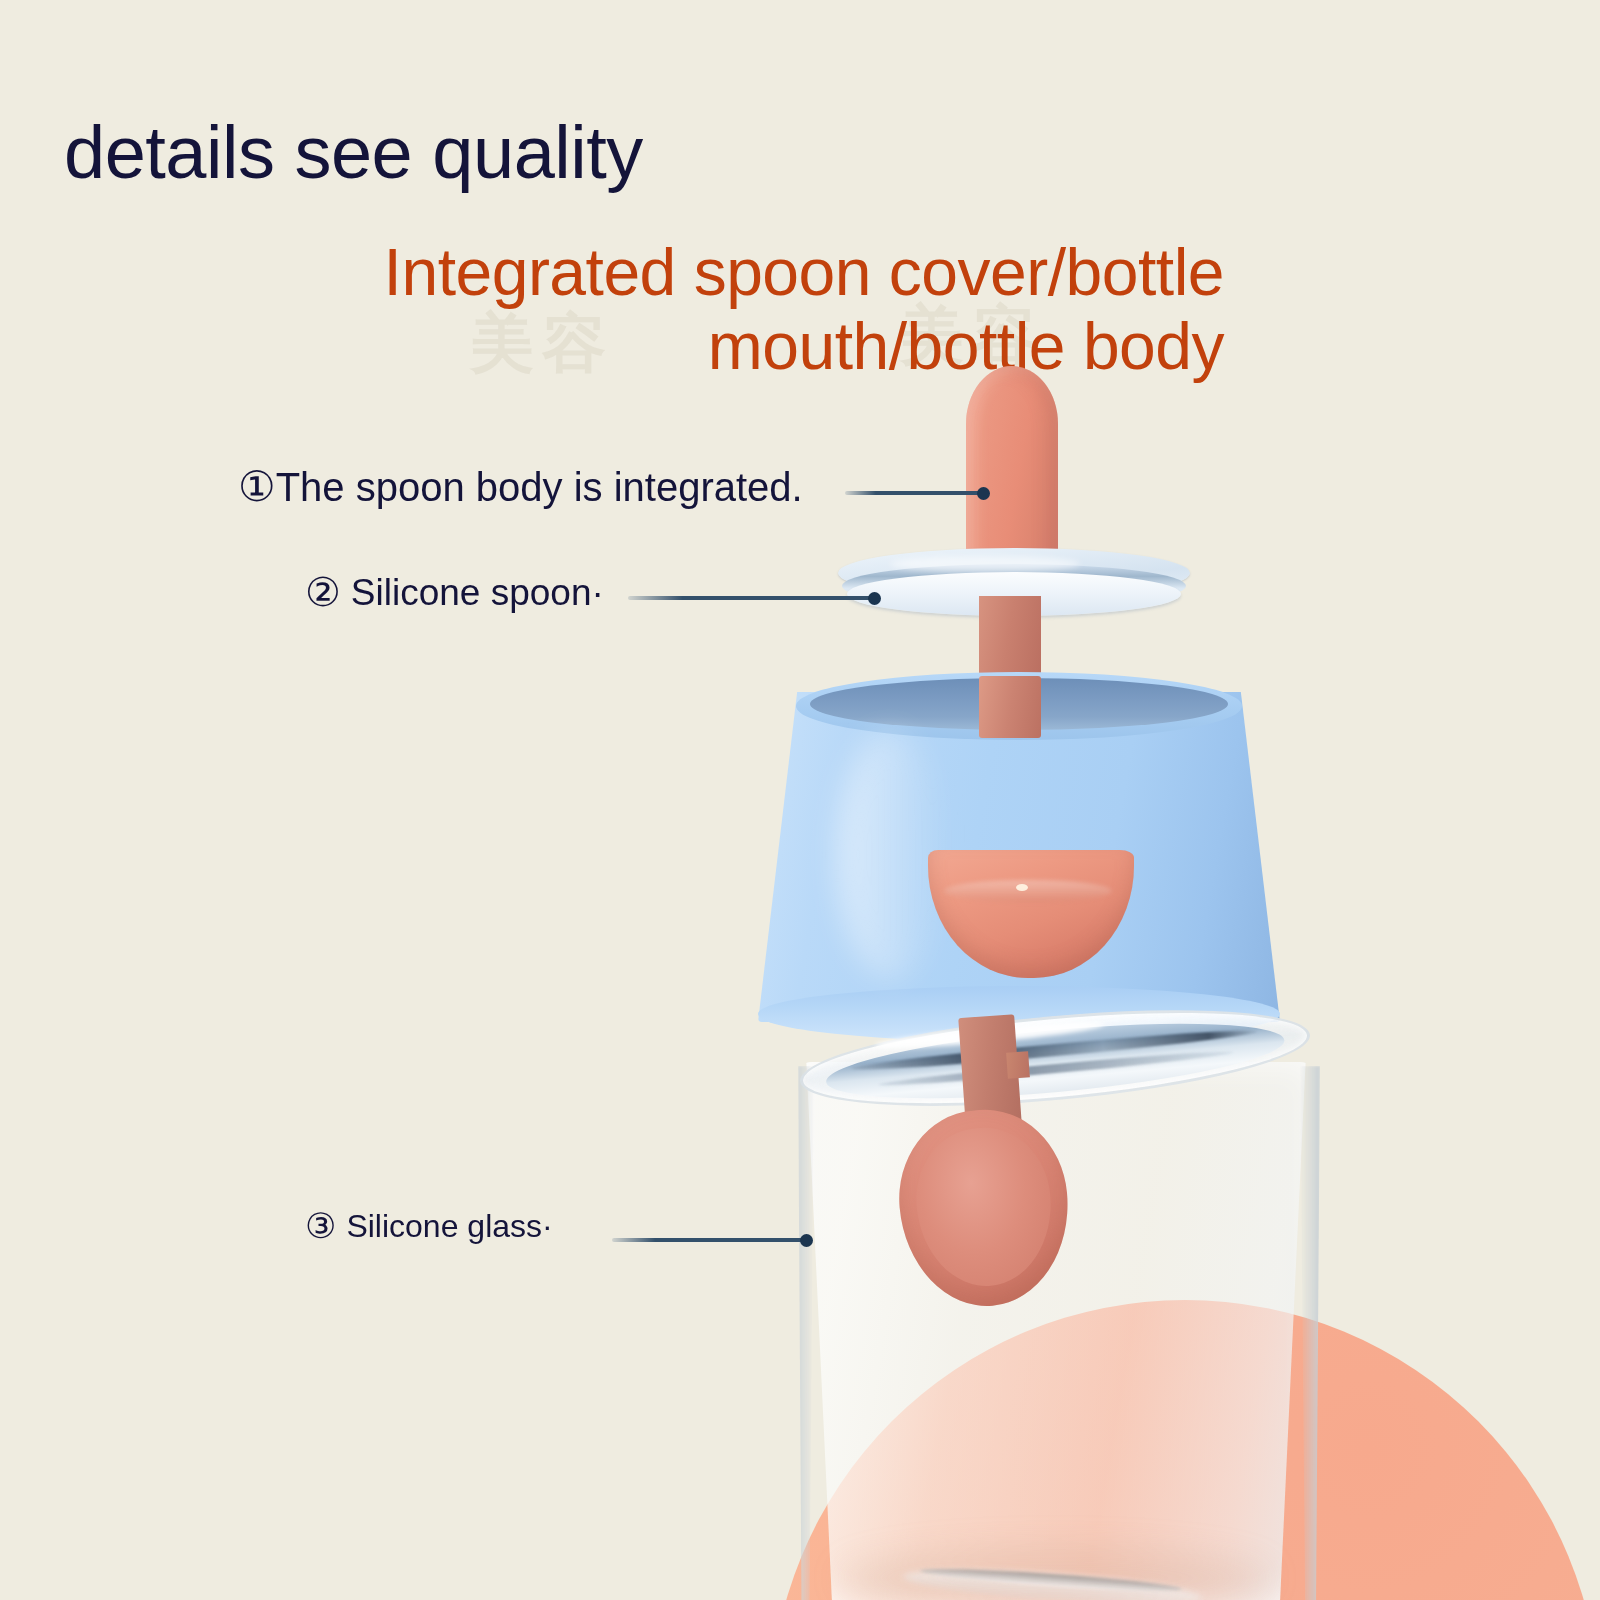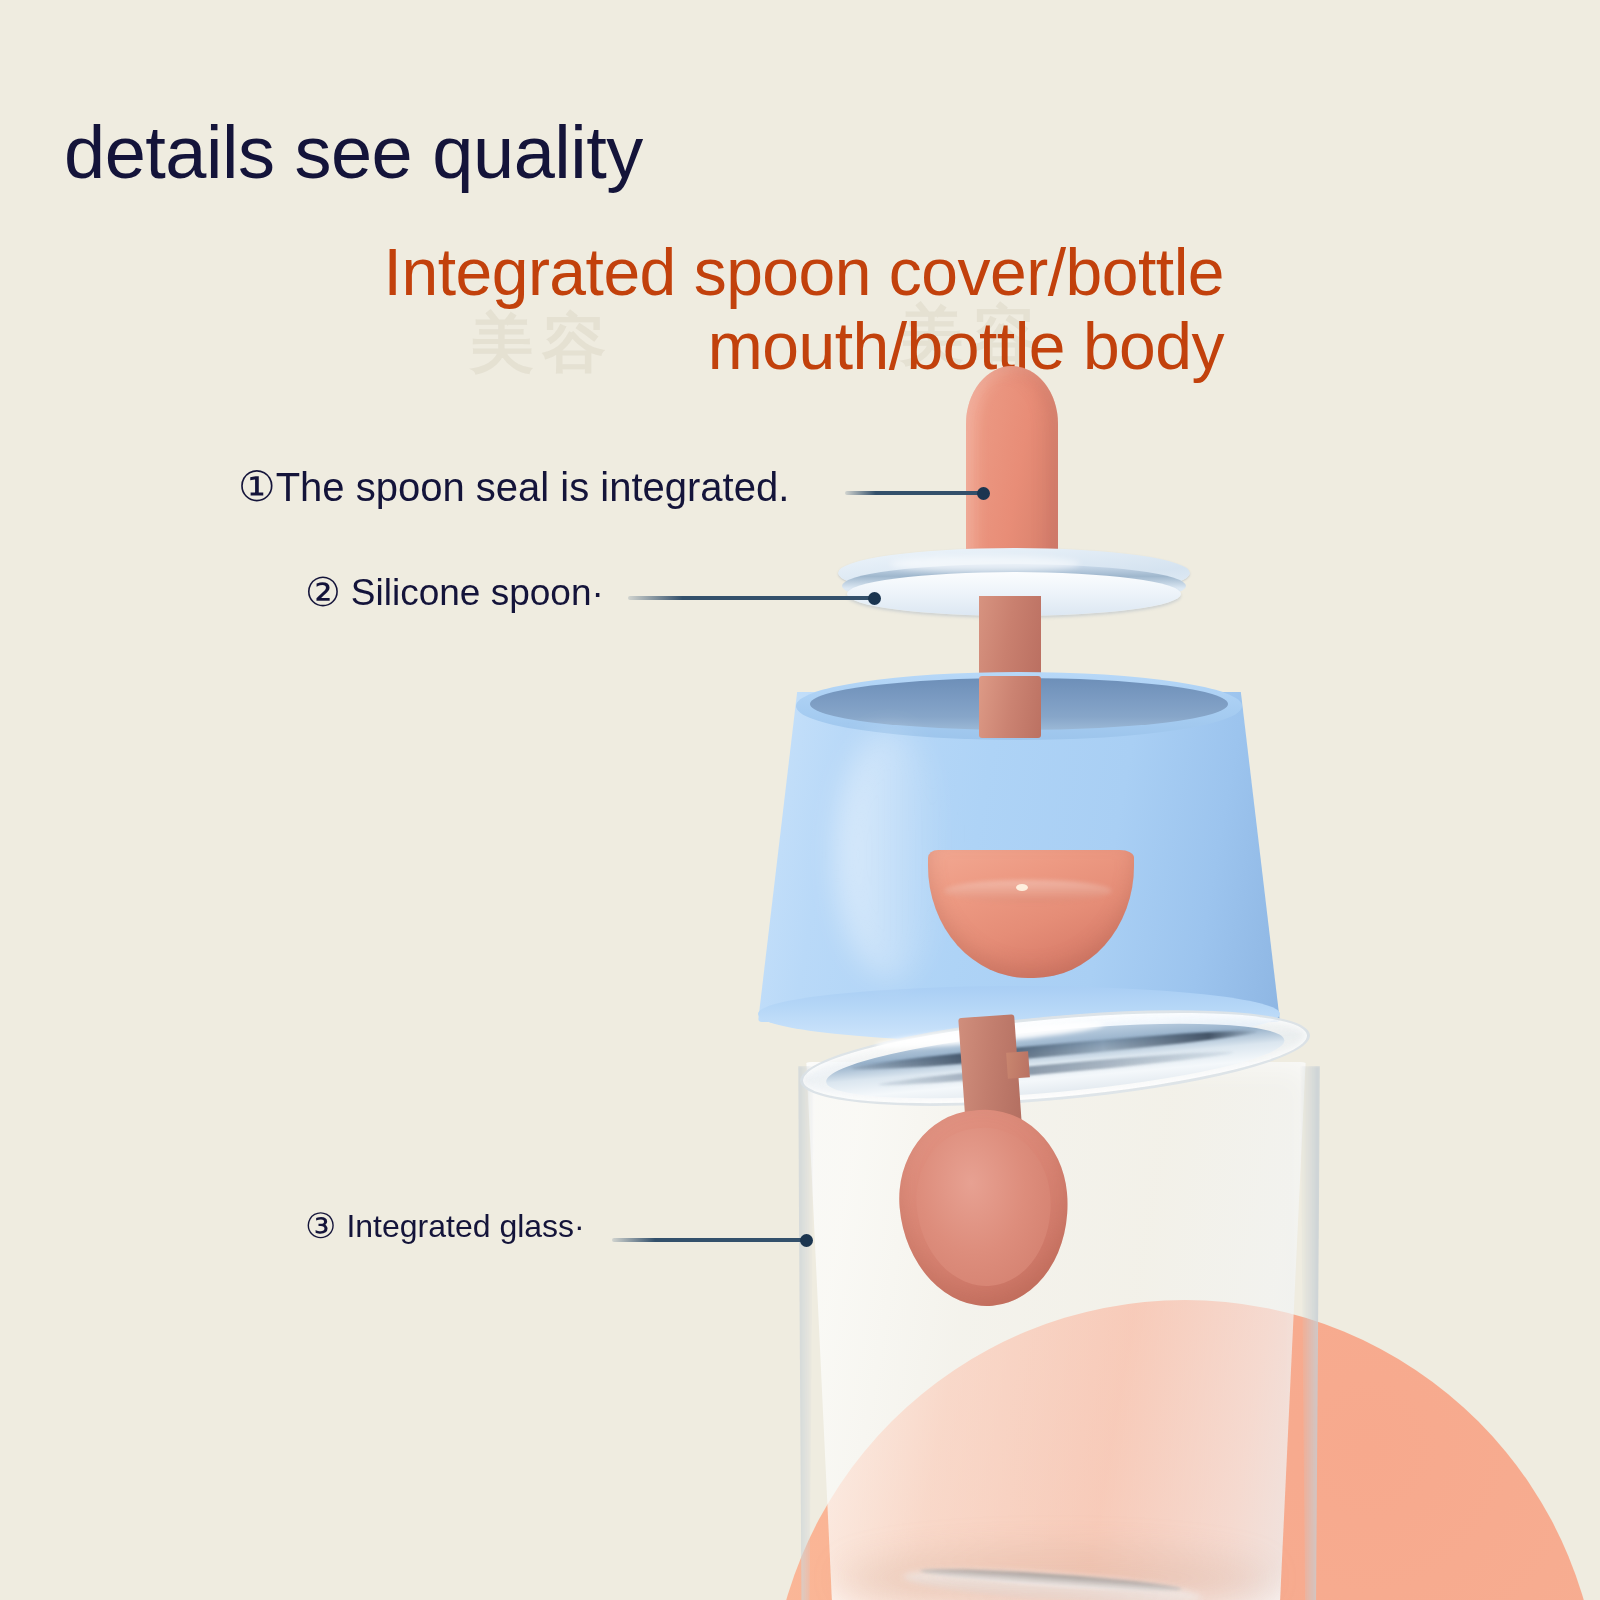--- a/index.html
+++ b/index.html
@@ -407,26 +407,26 @@
 
     <div class="jar-shadow"></div>
   </div>
 
   <div class="leader fade" id="leader-1"></div>
   <div class="leader fade" id="leader-2"></div>
   <div class="leader fade" id="leader-3"></div>
 
   <div class="callout" id="callout-1">
     <span class="num">①</span>
-    <span class="txt">The spoon seal is integrated.</span>
+    <span class="txt">The spoon body is integrated.</span>
   </div>
 
   <div class="callout" id="callout-2">
     <span class="num">②</span>
     <span class="txt">Silicone spoon·</span>
   </div>
 
   <div class="callout" id="callout-3">
     <span class="num">③</span>
-    <span class="txt">Integrated glass·</span>
+    <span class="txt">Silicone glass·</span>
   </div>
 
 </div>
 
 </body></html>

